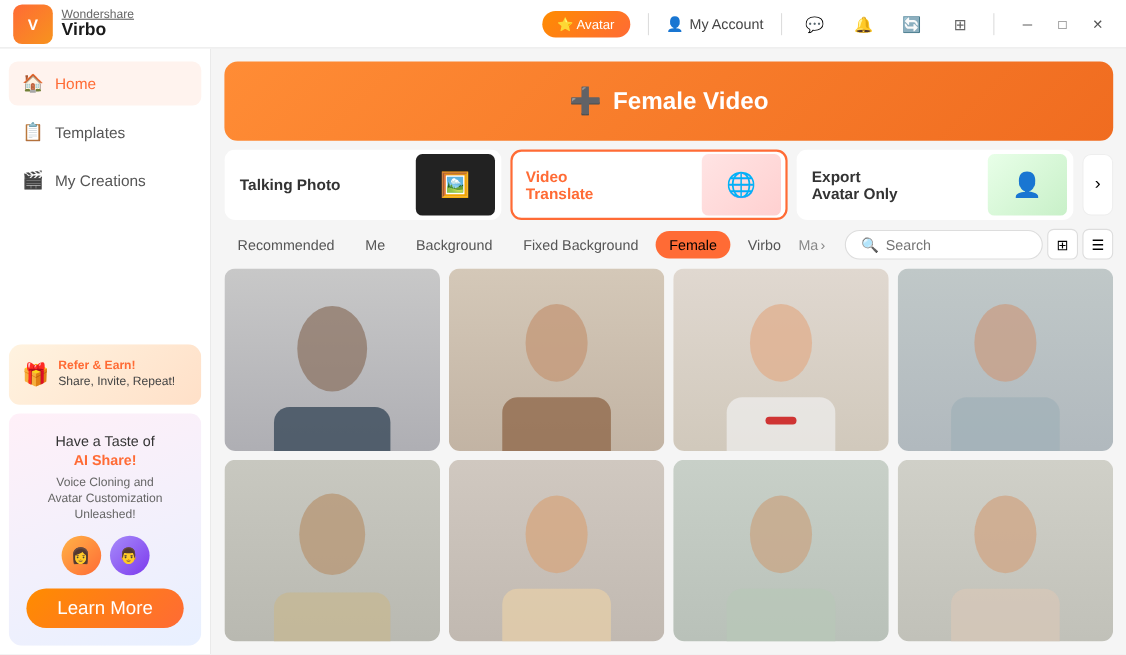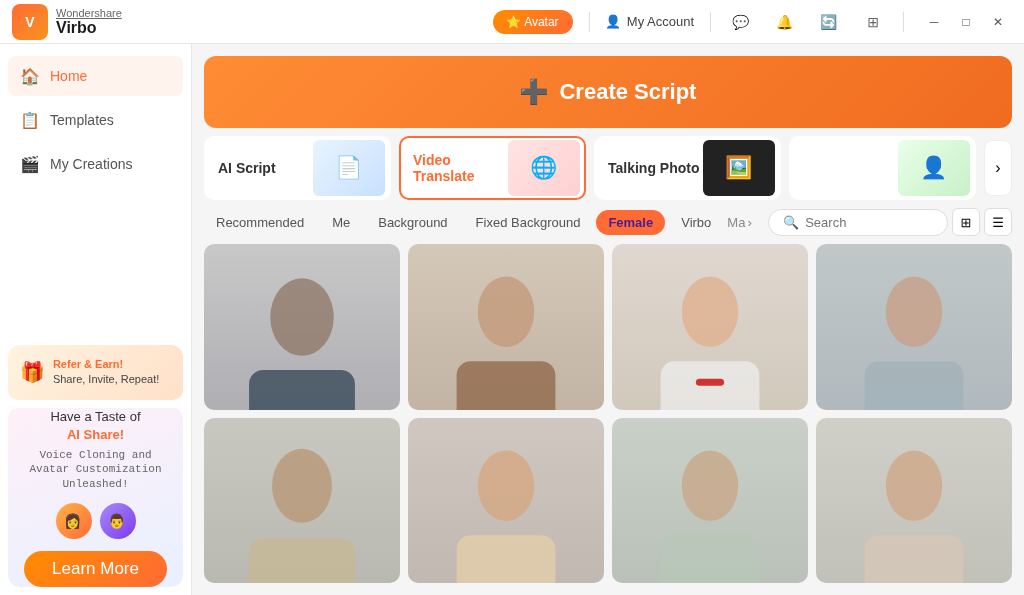--- a/index.html
+++ b/index.html
@@ -31,24 +31,24 @@
     .sidebar { width: 192px; background: #fff; border-right: 1px solid #e8e8e8; display: flex; flex-direction: column; flex-shrink: 0; }
     .sidebar-nav { padding: 12px 8px; flex: 1; }
     .sidebar-item { display: flex; align-items: center; gap: 10px; padding: 10px 12px; border-radius: 8px; cursor: pointer; margin-bottom: 4px; color: #555; font-size: 14px; }
     .sidebar-item.active { background: #fff3ee; color: #ff6b35; }
     .sidebar-item-icon { width: 20px; height: 20px; display: flex; align-items: center; justify-content: center; font-size: 16px; flex-shrink: 0; }
     .sidebar-promo { margin: 8px; border-radius: 12px; overflow: hidden; }
     .promo-refer { background: linear-gradient(135deg, #fff3e0, #ffe0c8); padding: 12px; display: flex; align-items: center; gap: 8px; border-radius: 10px; margin-bottom: 8px; }
     .promo-refer-icon { font-size: 20px; }
     .promo-refer-text { font-size: 11px; line-height: 1.4; color: #444; }
     .promo-refer-text strong { color: #ff6b35; }
-    .promo-ai { background: linear-gradient(160deg, #fff0f8, #e8f0ff); border-radius: 10px; text-align: center; position: relative; overflow: hidden; }
+    .promo-ai { background: linear-gradient(160deg, #fff0f8, #e8f0ff); padding: 16px; border-radius: 10px; text-align: center; position: relative; overflow: hidden; }
     .promo-ai-title { font-size: 13px; color: #333; line-height: 1.4; }
     .promo-ai-title em { color: #ff6b35; font-style: normal; font-weight: 700; }
-    .promo-ai-subtitle { font-size: 11px; color: #666; margin: 4px 0 12px; line-height: 1.3; font-family: Liberation Mono, monospace; }
+    .promo-ai-subtitle { font-size: 11px; color: #666; margin: 4px 0 12px; line-height: 1.3; }
     .promo-ai-avatars { display: flex; justify-content: center; gap: 8px; margin-bottom: 12px; }
     .promo-avatar { width: 36px; height: 36px; border-radius: 50%; background: linear-gradient(135deg, #ffb347, #ff6b35); display: flex; align-items: center; justify-content: center; color: white; font-size: 14px; }
     .learn-more-btn { background: linear-gradient(135deg, #ff8c00, #ff6b35); color: white; border: none; padding: 8px 28px; border-radius: 20px; font-size: 17px; cursor: pointer; font-weight: 500; }
 
     
     .content { flex: 1; overflow: hidden; display: flex; flex-direction: column; background: #f5f5f5; }
 
     
     .create-banner { background: linear-gradient(135deg, #ff8c35, #f06c20); margin: 12px 12px 8px; border-radius: 12px; padding: 0 24px; height: 72px; display: flex; align-items: center; justify-content: center; cursor: pointer; flex-shrink: 0; }
     .create-banner-content { display: flex; align-items: center; gap: 10px; color: white; font-size: 22px; font-weight: 600; }
@@ -63,21 +63,21 @@
     
     .thumb-script { background: linear-gradient(135deg, #e8f4ff, #c8e0ff); border-radius: 6px; width: 72px; height: 56px; display: flex; align-items: center; justify-content: center; font-size: 22px; }
     .thumb-photo { background: #222; border-radius: 6px; width: 72px; height: 56px; overflow: hidden; position: relative; }
     .thumb-translate { background: linear-gradient(135deg, #ffe4e4, #ffd0d0); border-radius: 6px; width: 72px; height: 56px; display: flex; align-items: center; justify-content: center; font-size: 22px; }
     .thumb-export { background: linear-gradient(135deg, #e8ffe8, #c8f0c8); border-radius: 6px; width: 72px; height: 56px; display: flex; align-items: center; justify-content: center; font-size: 22px; }
     .chevron-btn { width: 28px; height: 56px; background: #fff; border-radius: 8px; display: flex; align-items: center; justify-content: center; cursor: pointer; border: 1px solid #eee; flex-shrink: 0; align-self: center; }
 
     
     .filter-bar { display: flex; align-items: center; padding: 0 12px 8px; gap: 4px; flex-shrink: 0; }
     .filter-tab { padding: 5px 12px; border-radius: 16px; font-size: 13px; cursor: pointer; color: #555; border: none; background: none; }
-    .filter-tab.active { background: #ff6b35; color: #4c1d95; font-weight: 700; }
+    .filter-tab.active { background: #ff6b35; color: #000000; font-weight: 400; }
     .filter-more { display: flex; align-items: center; gap: 2px; color: #888; font-size: 13px; cursor: pointer; }
     .search-box { margin-left: auto; display: flex; align-items: center; background: #fff; border: 1px solid #ddd; border-radius: 20px; padding: 5px 14px; gap: 6px; width: 180px; }
     .search-box input { border: none; outline: none; font-size: 13px; color: #701a75; background: transparent; width: 100%; }
     .search-icon { color: #aaa; font-size: 13px; }
     .filter-icons { display: flex; gap: 4px; }
     .filter-icon-btn { width: 28px; height: 28px; background: #fff; border: 1px solid #ddd; border-radius: 6px; display: flex; align-items: center; justify-content: center; cursor: pointer; font-size: 13px; }
 
     
     .avatar-grid { display: grid; grid-template-columns: repeat(4, 1fr); gap: 8px; padding: 0 12px 12px; overflow-y: auto; flex: 1; }
     .avatar-card { background: #fff; border-radius: 10px; overflow: hidden; cursor: pointer; }
@@ -169,44 +169,39 @@
         <button class="learn-more-btn">Learn More</button>
       </div>
     </div>
   </div>
 
   <div class="content">
 
     <div class="create-banner">
       <div class="create-banner-content">
         <span class="create-icon">➕</span>
-        <span>Create Script</span>
+        <span>Female Video</span>
       </div>
     </div>
 
     <div class="feature-tabs">
       <div class="feature-tab">
-        <span style="font-size:14px;font-weight:600;color:#333">AI Script</span>
+        <span style="font-size:14px;font-weight:600;color:#333">Talking Photo</span>
         <div class="feature-tab-img">
-          <div class="thumb-script">📄</div>
+          <div class="thumb-photo" style="display:flex;align-items:center;justify-content:center;font-size:22px;">🖼️</div>
         </div>
       </div>
       <div class="feature-tab active">
         <span style="font-size:14px;font-weight:600;color:#ff6b35">Video<br>Translate</span>
         <div class="feature-tab-img">
           <div class="thumb-translate">🌐</div>
         </div>
       </div>
       <div class="feature-tab">
-        <span style="font-size:14px;font-weight:600;color:#333">Talking Photo</span>
-        <div class="feature-tab-img">
-          <div class="thumb-photo" style="display:flex;align-items:center;justify-content:center;font-size:22px;">🖼️</div>
-        </div>
-      </div>
-      <div class="feature-tab">
+        <span style="font-size:14px;font-weight:600;color:#333">Export<br>Avatar Only</span>
         <div class="feature-tab-img">
           <div class="thumb-export">👤</div>
         </div>
       </div>
       <div class="chevron-btn">›</div>
     </div>
 
     <div class="filter-bar">
       <button class="filter-tab">Recommended</button>
       <button class="filter-tab">Me</button>

